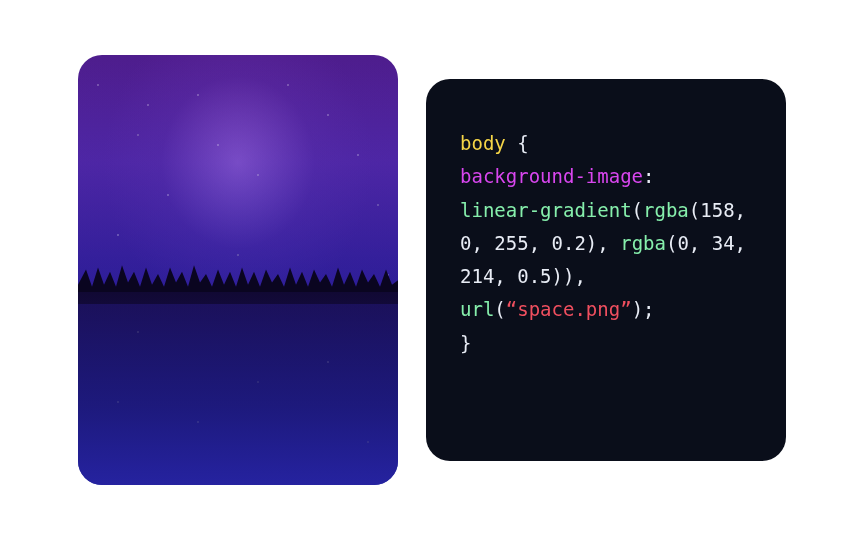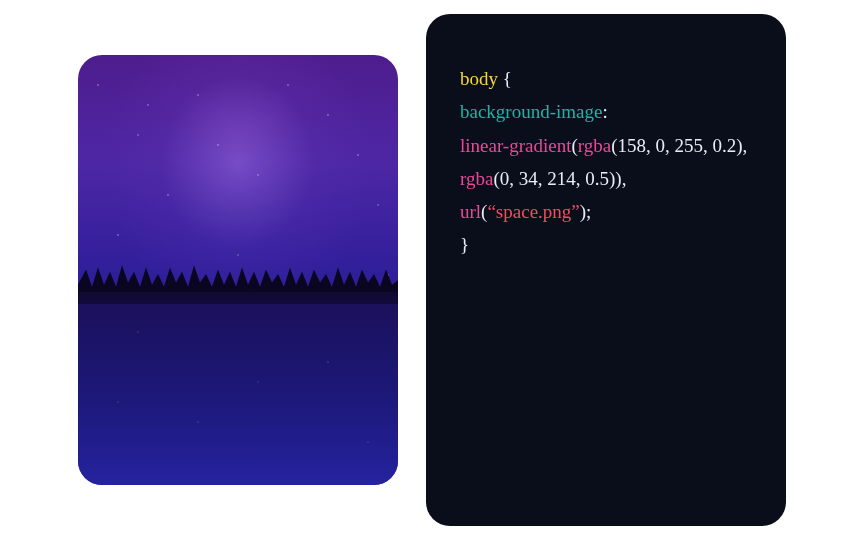--- a/index.html
+++ b/index.html
@@ -63,39 +63,38 @@
         radial-gradient(1px 1px at 60px 40px, #aaa, transparent),
         radial-gradient(1px 1px at 180px 90px, #999, transparent),
         radial-gradient(1px 1px at 120px 130px, #aaa, transparent),
         radial-gradient(1px 1px at 250px 70px, #bbb, transparent),
         radial-gradient(1px 1px at 40px 110px, #aaa, transparent),
         radial-gradient(1px 1px at 290px 150px, #999, transparent);
       opacity: 0.5;
     }
     .code-card {
       width: 360px;
-      height: 512px;
+      height: 382px;
       border-radius: 24px;
       background: #0a0e1a;
       padding: 48px 34px;
       display: flex;
       flex-direction: column;
-      font-family: Liberation Serif, serif;
     }
     .code-line {
       font-size: 19px;
       line-height: 1.75;
       color: #e8ecf5;
       white-space: pre-wrap;
       word-break: break-word;
     }
     .tok-selector { color: #f5d547; }
     .tok-brace { color: #e8ecf5; }
-    .tok-property { color: #14b8a6; }
-    .tok-func { color: #ec4899; }
+    .tok-property { color: #d946ef; }
+    .tok-func { color: #86efac; }
     .tok-paren { color: #e8ecf5; }
     .tok-value { color: #e8ecf5; }
     .tok-string { color: #ef4f5f; margin-top: 8px; }
     .tok-punc { color: #e8ecf5; }
   </style>
 </head>
 <body>
 
 <div class="image-card">
   <div class="stars"></div>

